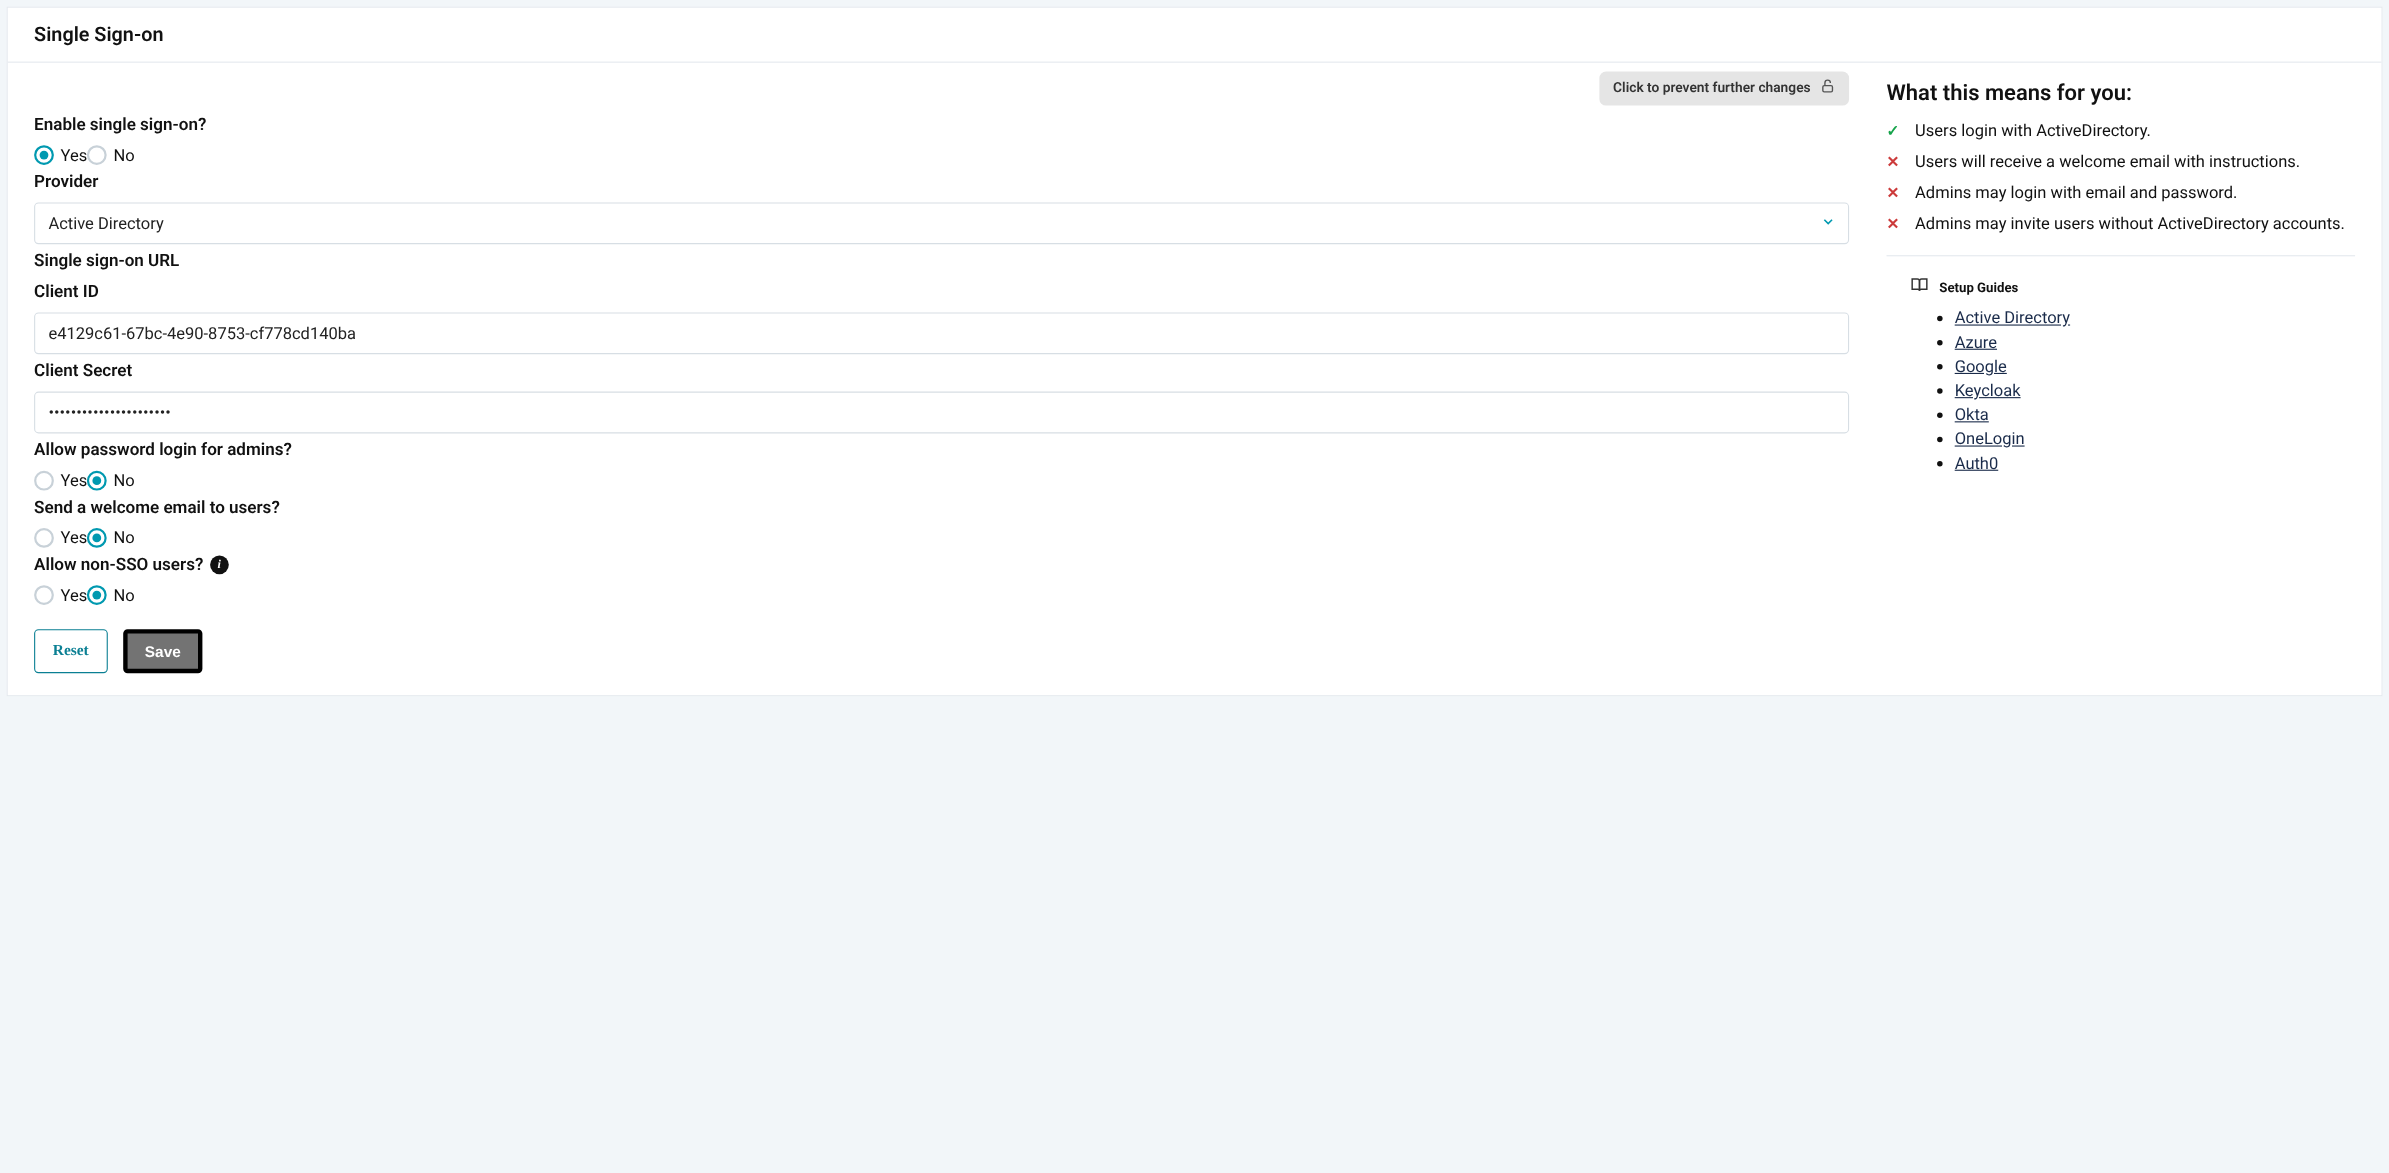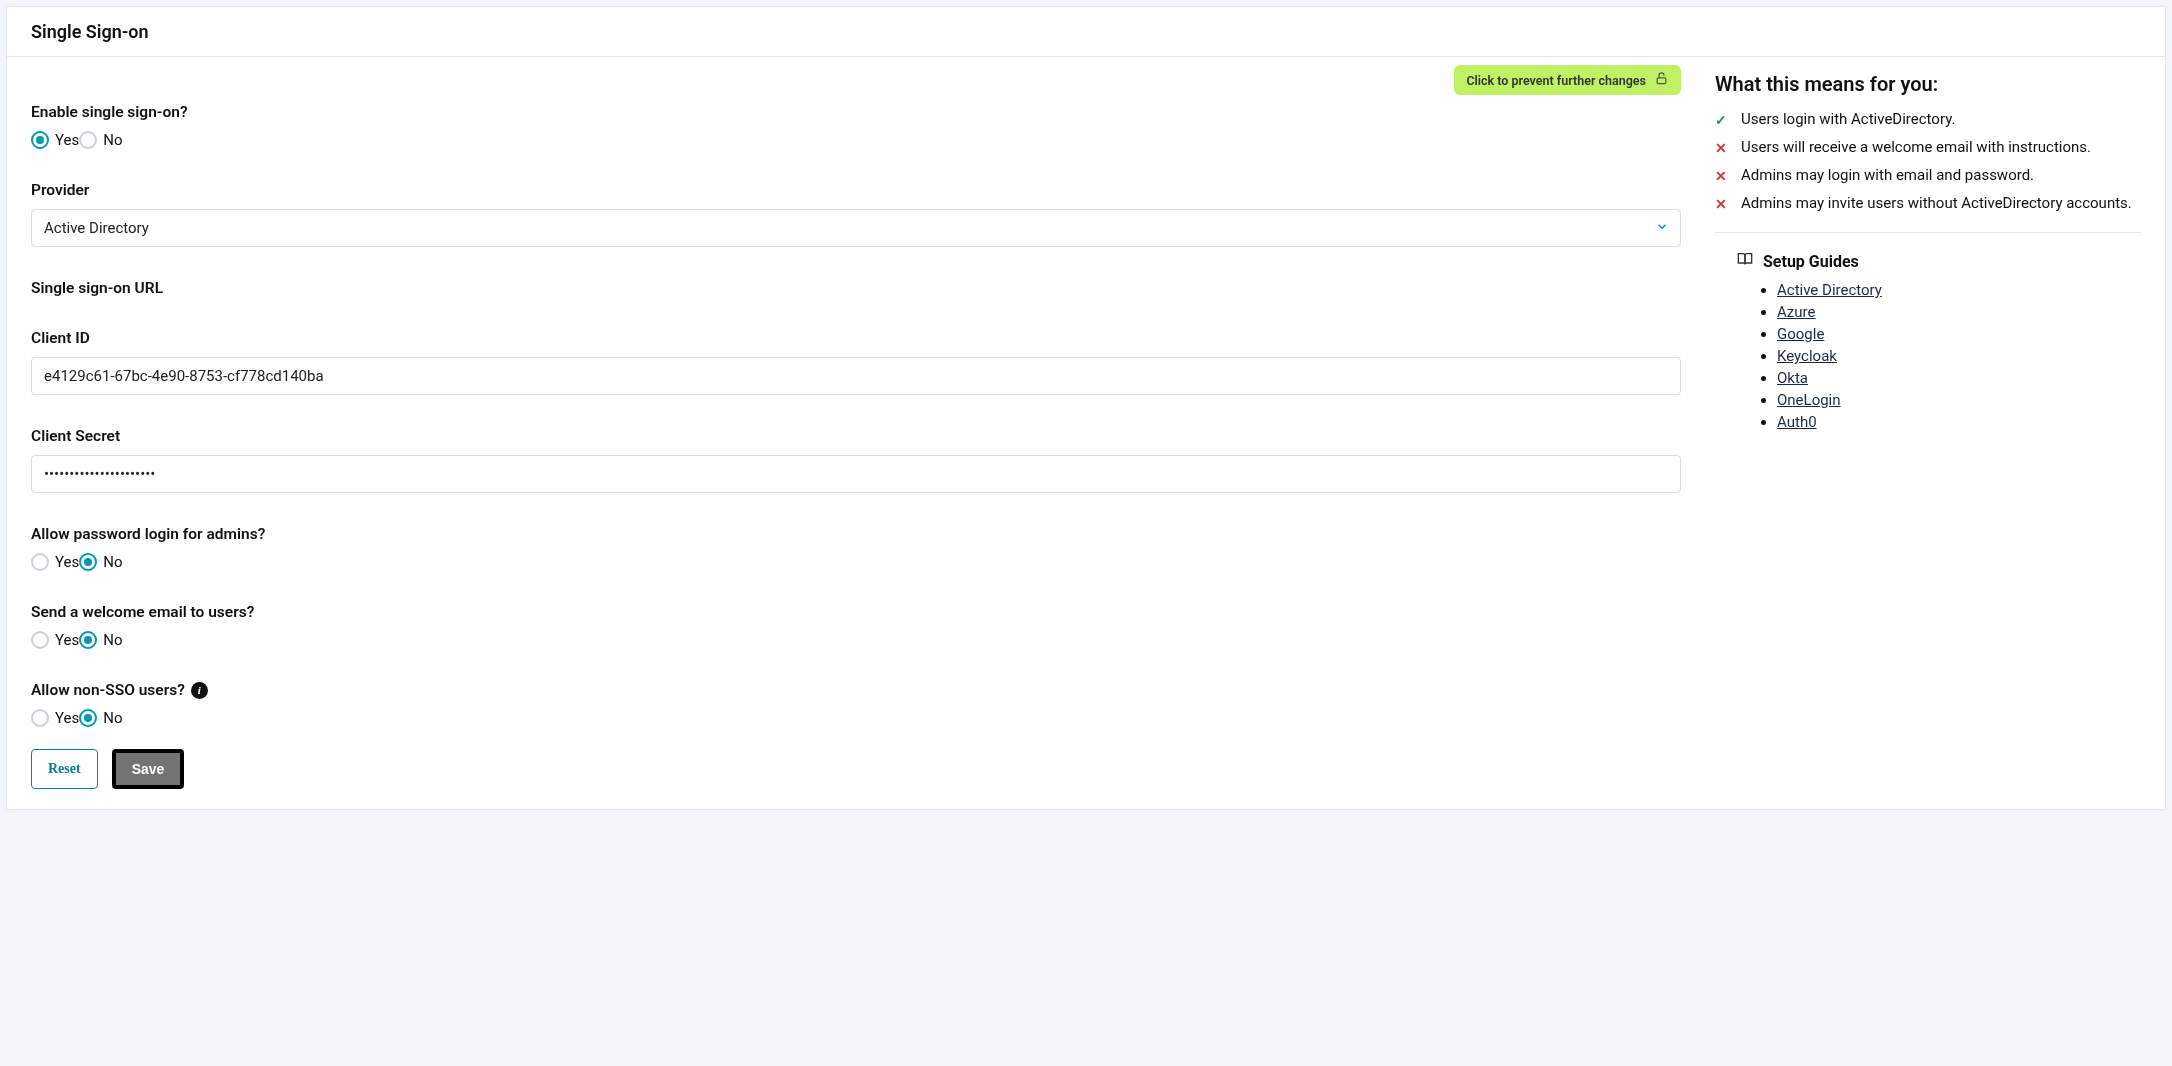--- a/index.html
+++ b/index.html
@@ -31,33 +31,33 @@
     position: relative;
   }
   .right-col {
     width: 460px;
     padding: 15px 24px 20px 10px;
   }
   .lock-pill {
     display: flex;
     align-items: center;
     gap: 8px;
-    background: #bef264;
+    background: #e5e5e5;
     border-radius: 6px;
     padding: 6px 12px;
     font-size: 12.5px;
     font-weight: 600;
     color: #333;
     cursor: pointer;
     float: right;
     margin-top: -2px;
     margin-bottom: 8px;
   }
   .lock-pill svg { width: 15px; height: 15px; }
-  .form-group { margin-top: 32px; clear: both; }
+  .form-group { margin-top: 6px; clear: both; }
   .form-group:first-of-type { margin-top: 30px; }
   .form-label {
     font-size: 15.5px;
     font-weight: 600;
     margin-bottom: 10px;
     display: flex;
     align-items: center;
     gap: 6px;
   }
   .radio-row {
@@ -179,21 +179,21 @@
     line-height: 20px;
   }
   .tick { color: #15a34a; }
   .cross { color: #cc3b3b; }
   hr.div {
     border: none;
     border-top: 1px solid #e4e9ee;
     margin: 18px 0 18px 0;
   }
   .guides-heading {
-    font-size: 16px;
+    font-size: 12px;
     font-weight: 700;
     margin-left: 22px;
     margin-bottom: 10px;
     display: flex;
     align-items: center;
     gap: 10px;
   }
   .guides-heading svg { width: 16px; height: 16px; }
   .guides-list {
     margin: 0;

